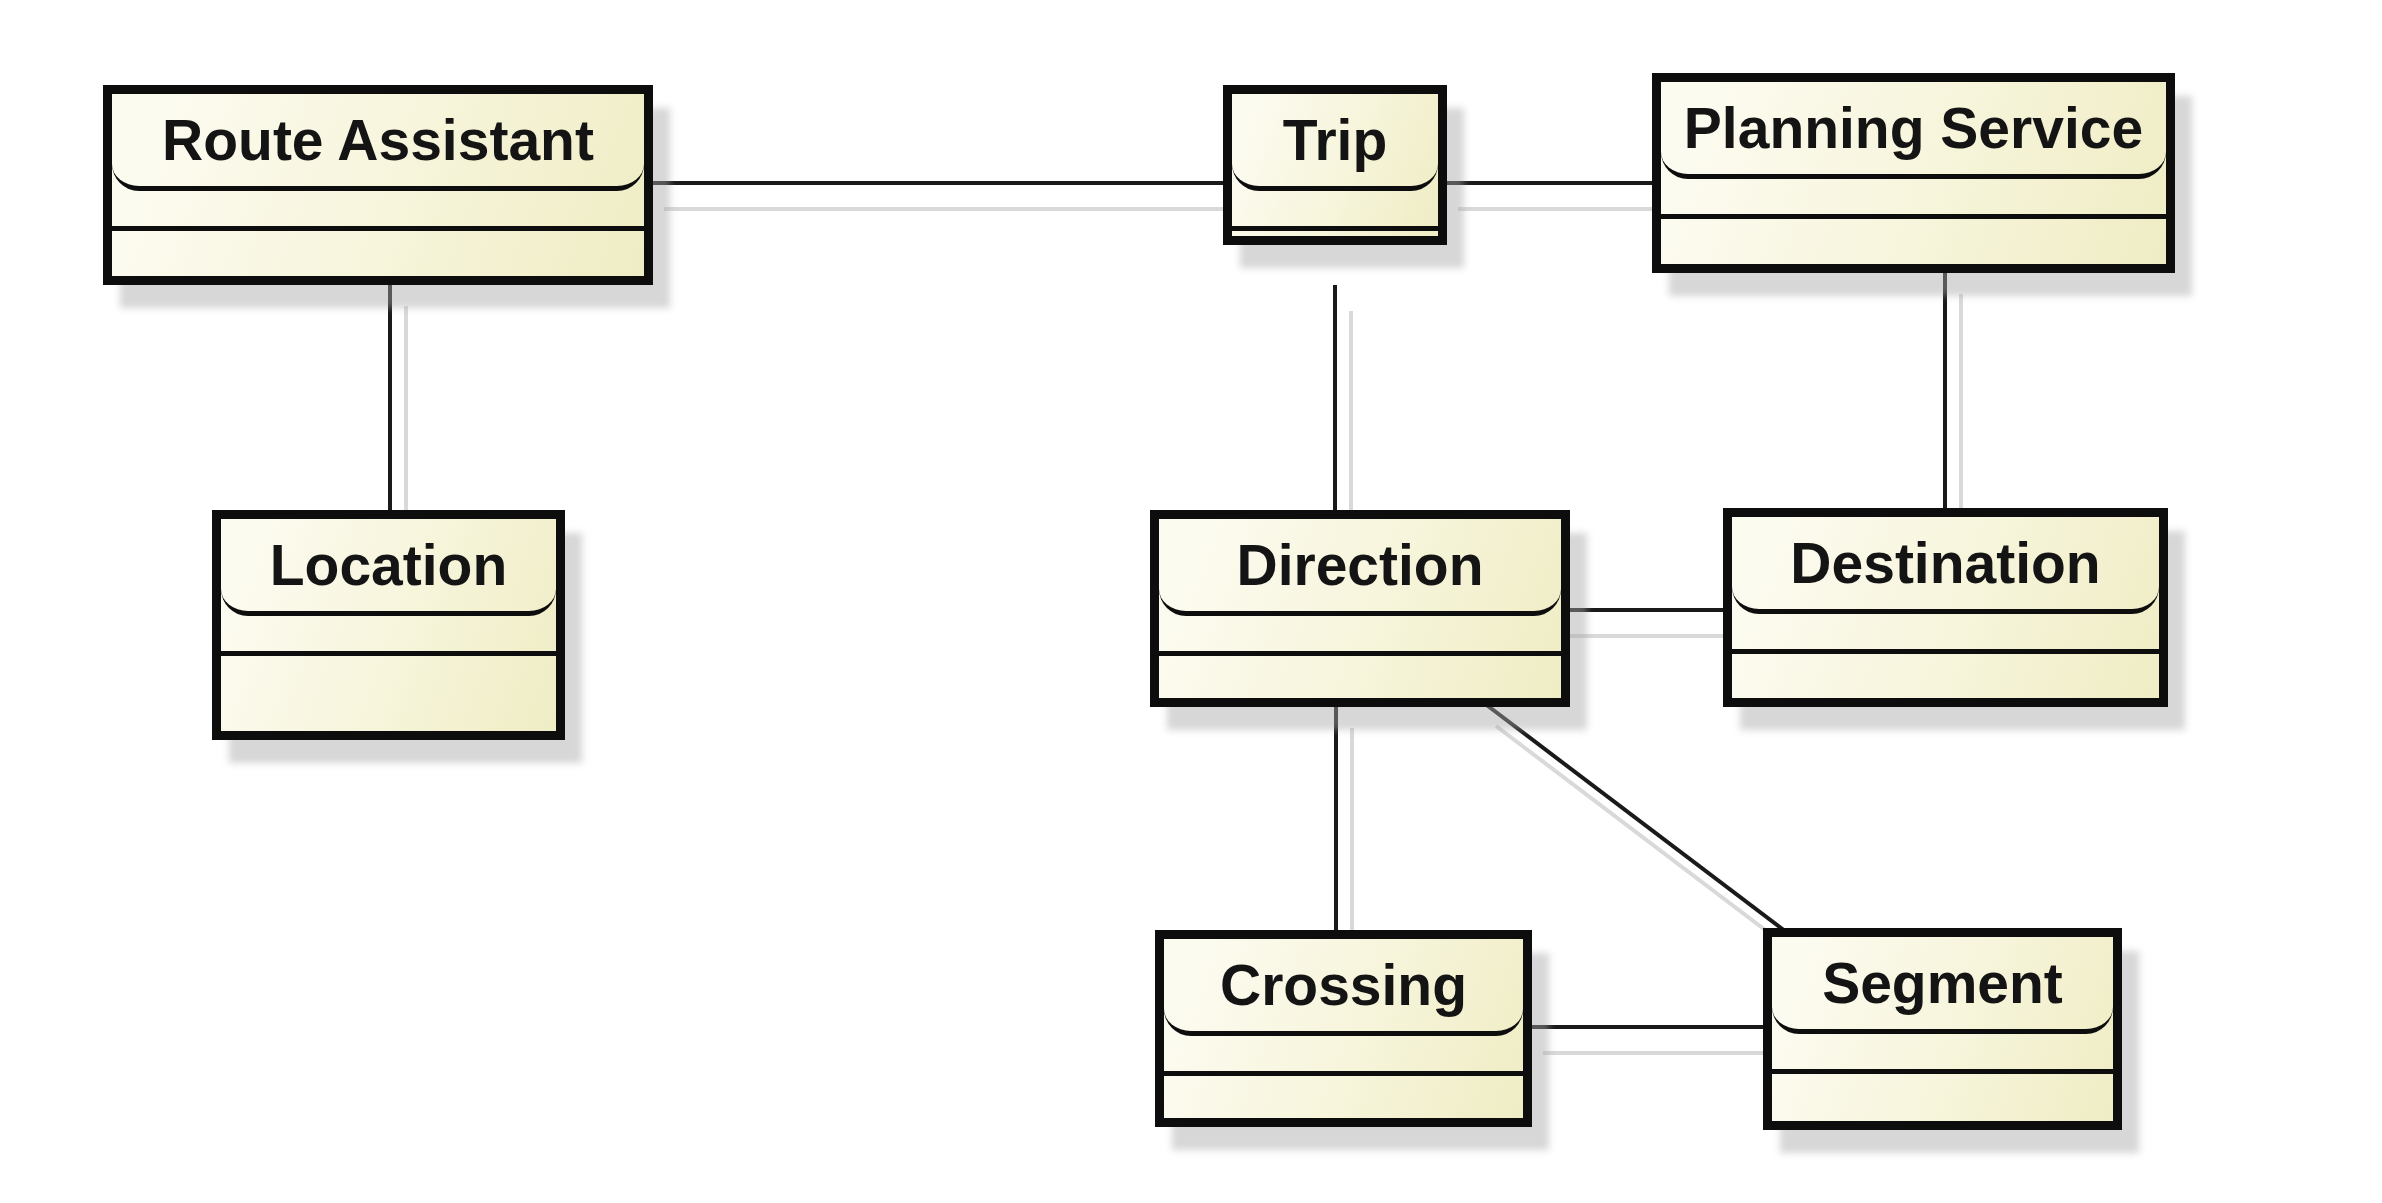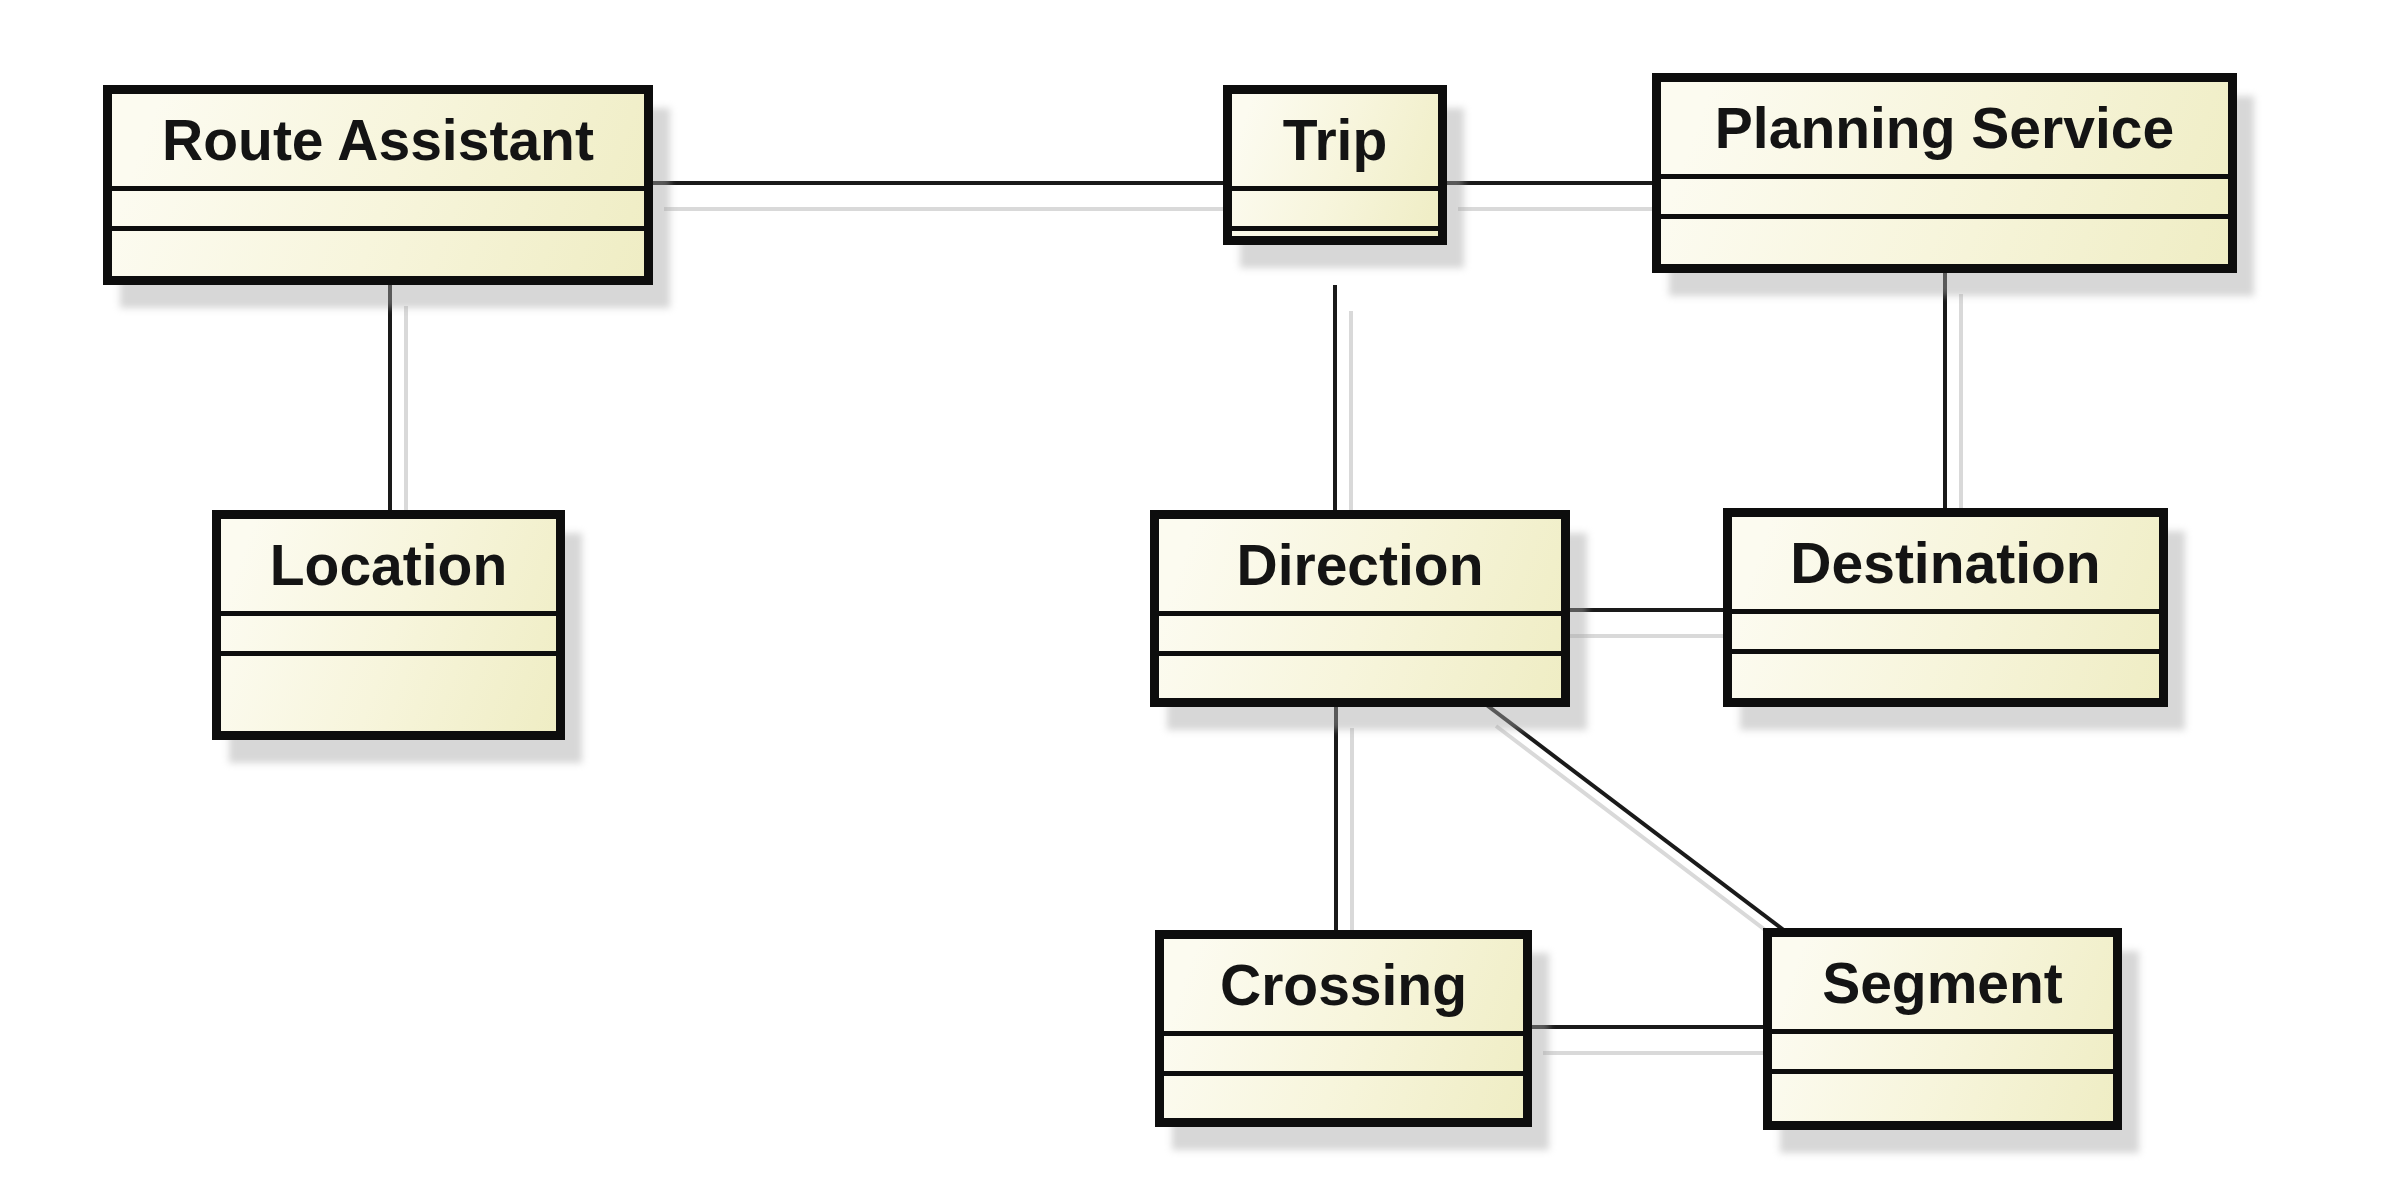--- a/index.html
+++ b/index.html
@@ -23,32 +23,33 @@
     flex-direction:column;
   }
   .klass .title{
     box-sizing:border-box;
     flex:0 0 97px;
     border-bottom:5px solid #0d0d0d;
     display:flex;align-items:center;justify-content:center;
     font-size:57px;font-weight:bold;color:#141414;
     letter-spacing:0px;
     white-space:nowrap;
+    border-radius:27px;
   }
   .klass .attrs{
     box-sizing:border-box;
     flex:0 0 40px;
     border-bottom:5px solid #0d0d0d;
   }
   .klass .ops{flex:1 1 auto;}
 
   
   #box-route-assistant {left:103px; top:85px;  width:550px; height:200px;}
   #box-trip            {left:1223px;top:85px;  width:224px; height:160px;}
-  #box-planning-service{left:1652px;top:73px;  width:585px; height:200px;}
+  #box-planning-service{left:1652px;top:73px;  width:523px; height:200px;}
   #box-location        {left:212px; top:510px; width:353px; height:230px;}
   #box-direction       {left:1150px;top:510px; width:420px; height:197px;}
   #box-destination     {left:1723px;top:508px; width:445px; height:199px;}
   #box-crossing        {left:1155px;top:930px; width:377px; height:197px;}
   #box-segment         {left:1763px;top:928px; width:359px; height:202px;text-align:right;}
 </style>
 </head>
 <body>
 
 <div id="canvas">

